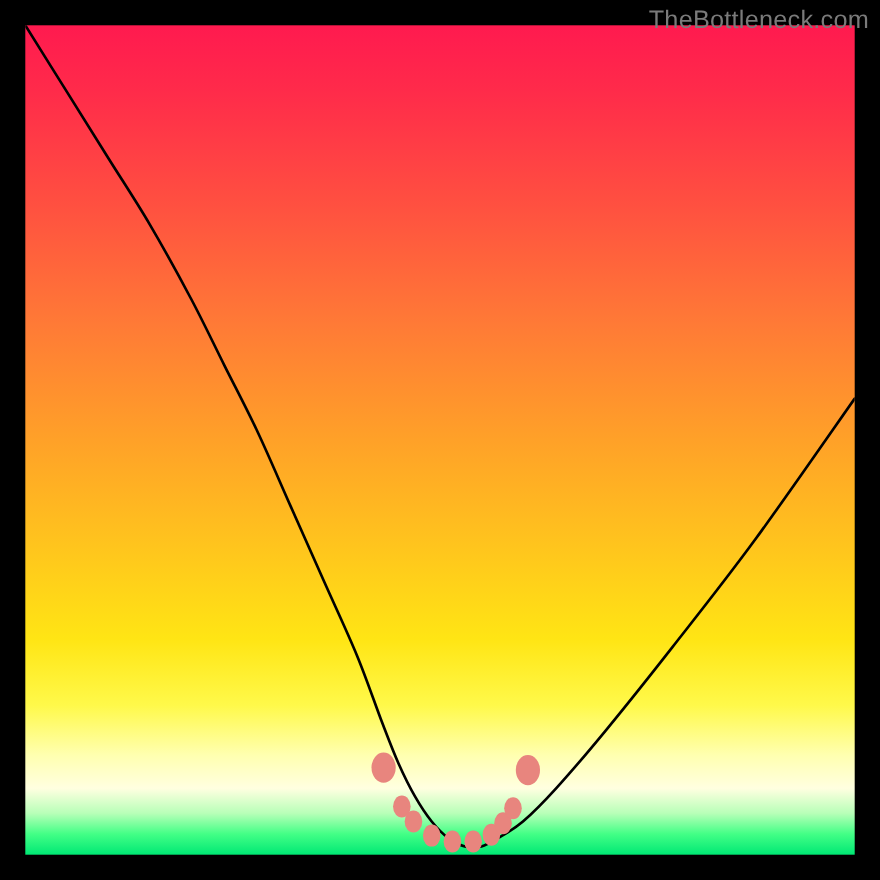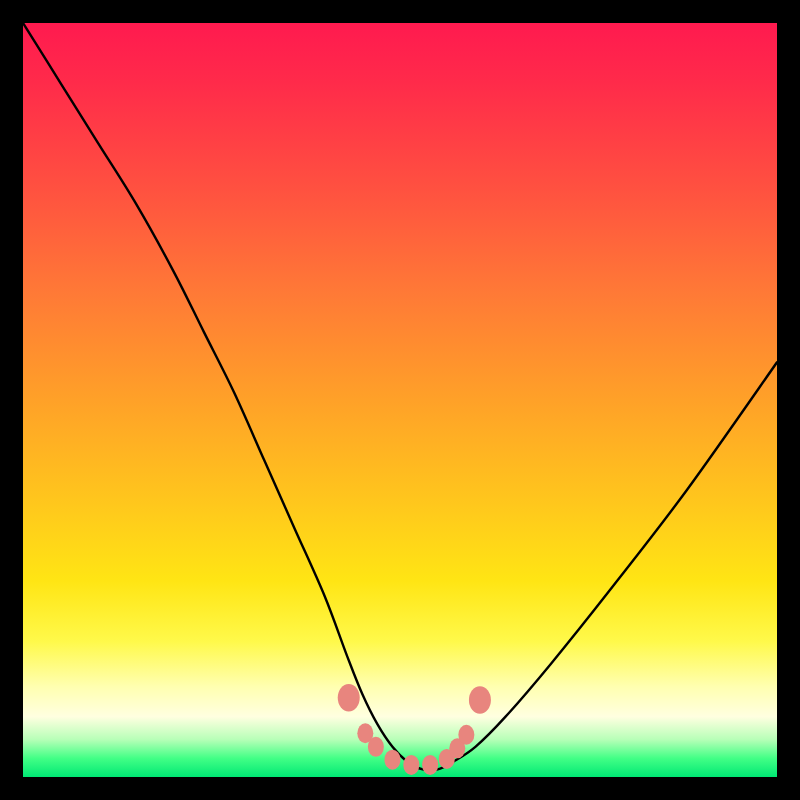--- a/index.html
+++ b/index.html
@@ -57,20 +57,21 @@
     left: 0;
     width: 754px;
     height: 754px;
     z-index: 3;
   }
 </style>
 </head>
 <body>
 
 <div class="frame">
+  <div class="watermark">TheBottleneck.com</div>
   <div class="plot">
     <svg class="curve" viewBox="0 0 754 754">
       <g>
         <path id="curve-path" fill="none" stroke="#000" stroke-width="2.4" stroke-linecap="round" d="M 0,0 C 6.283333333333334,10.053333333333322 25.133333333333333,40.21333333333327 37.7,60.319999999999936 C 50.26666666666667,80.4266666666666 62.83333333333334,100.5333333333333 75.4,120.63999999999999 C 87.96666666666667,140.74666666666667 100.53333333333333,159.5966666666667 113.1,180.96000000000004 C 125.66666666666666,202.32333333333338 139.49,227.45666666666665 150.8,248.82 C 162.11,270.18333333333334 170.90666666666664,289.03333333333336 180.95999999999998,309.14000000000004 C 191.01333333333332,329.2466666666667 201.0666666666667,348.09666666666664 211.12000000000003,369.46 C 221.17333333333337,390.8233333333333 231.2266666666667,414.7 241.28,437.32 C 251.33333333333331,459.94 261.38666666666666,482.55999999999995 271.44,505.17999999999995 C 281.49333333333334,527.8 292.80333333333334,551.6766666666666 301.6,573.04 C 310.3966666666667,594.4033333333333 317.9366666666666,617.0233333333333 324.21999999999997,633.36 C 330.50333333333333,649.6966666666667 334.2733333333333,659.75 339.3,671.06 C 344.3266666666667,682.3699999999999 349.35333333333335,692.4233333333334 354.38,701.22 C 359.40666666666664,710.0166666666667 364.4333333333333,717.5566666666667 369.46,723.84 C 374.4866666666667,730.1233333333333 379.5133333333333,735.15 384.54,738.92 C 389.5666666666667,742.6899999999999 394.59333333333336,745.2033333333334 399.62,746.46 C 404.64666666666665,747.7166666666667 409.6733333333334,747.7166666666667 414.70000000000005,746.46 C 419.7266666666667,745.2033333333334 423.49666666666667,742.6899999999999 429.78,738.92 C 436.0633333333333,735.15 443.6033333333333,731.38 452.4,723.84 C 461.19666666666666,716.3000000000001 469.99333333333334,707.5033333333333 482.56,693.68 C 495.12666666666667,679.8566666666666 510.2066666666666,662.2633333333333 527.8,640.9 C 545.3933333333333,619.5366666666666 565.5,594.4033333333333 588.12,565.5 C 610.74,536.5966666666667 635.8733333333333,505.18 663.52,467.48 C 691.1666666666666,429.78000000000003 738.92,360.6633333333333 754,339.29999999999995"></path>
       </g>
       <g id="marker-group">
           <ellipse cx="325.72800000000007" cy="674.83" rx="11" ry="13.75" fill="#e8857e"></ellipse>
           <ellipse cx="342.316" cy="710.268" rx="8" ry="10" fill="#e8857e"></ellipse>
           <ellipse cx="352.87199999999996" cy="723.84" rx="8" ry="10" fill="#e8857e"></ellipse>
           <ellipse cx="369.46" cy="736.658" rx="8" ry="10" fill="#e8857e"></ellipse>

